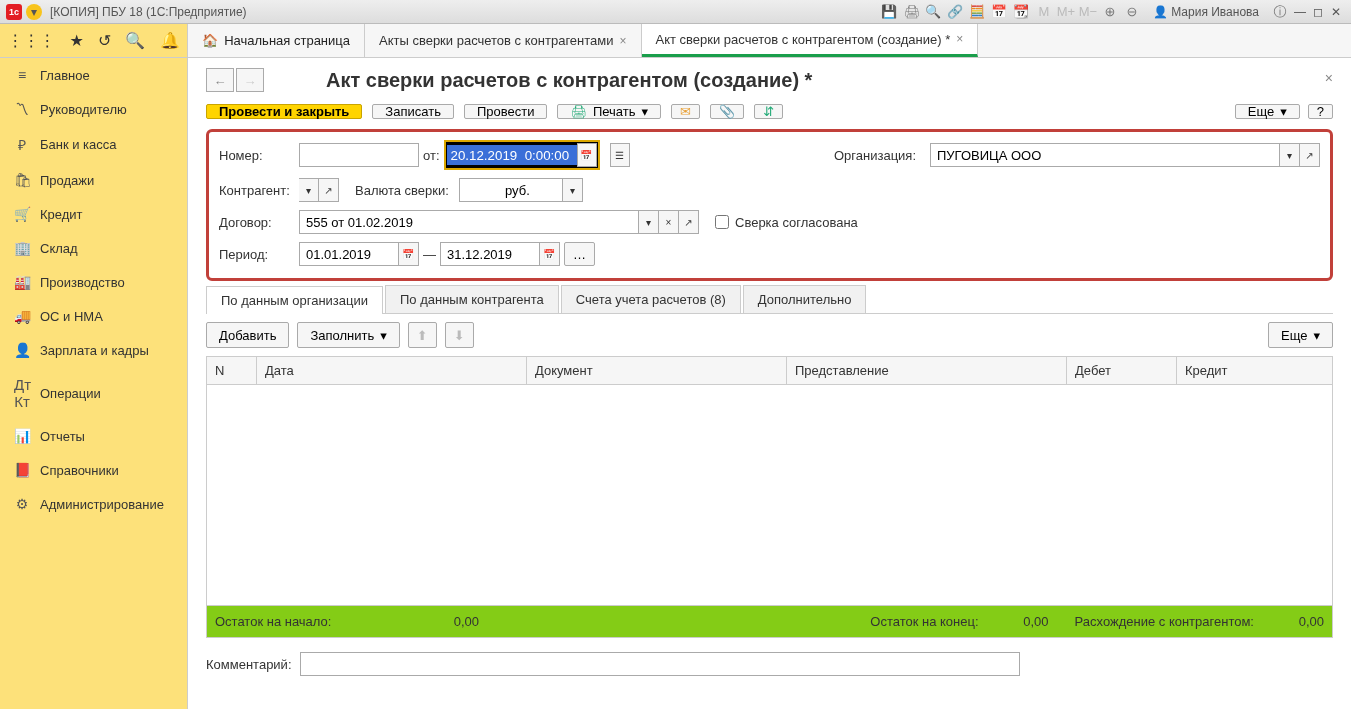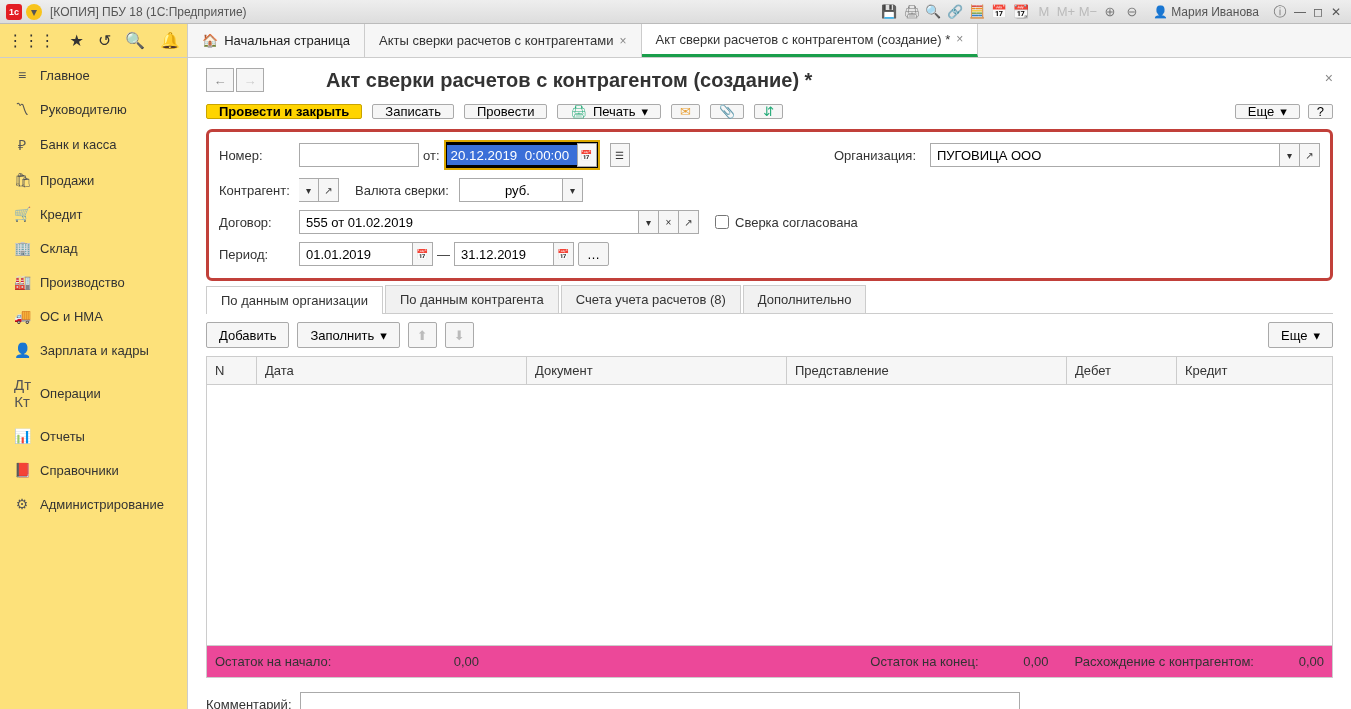--- a/index.html
+++ b/index.html
@@ -65,21 +65,21 @@
 
 
 .subbar{display:flex;align-items:center;gap:8px;padding:8px 0;}
 .subbar .right{margin-left:auto;}
 
 
 .table{border:1px solid #ccc;}
 .thead{display:flex;background:#f6f6f6;border-bottom:1px solid #ccc;}
 .th{padding:6px 8px;border-right:1px solid #ccc;font-size:13px;}
 .tbody{height:220px;background:#fff;}
-.tfoot{display:flex;background:#ec4899;border-top:1px solid #ccc;font-size:13px;margin-top:40px;}
+.tfoot{display:flex;background:#84cc16;border-top:1px solid #ccc;font-size:13px;}
 .tfoot .cell{padding:8px;}
 
 
 .comment-row{display:flex;align-items:center;gap:8px;margin-top:14px;}
 </style>
 </head>
 <body>
 
 <div class="titlebar">
   <span class="logo">1c</span>
@@ -263,21 +263,21 @@
         </div>
         <label class="chk" style="margin-left:12px">
           <input type="checkbox" style="">
           <span>Сверка согласована</span>
         </label>
       </div>
 
       <div class="frow" style="margin-bottom:0">
         <span class="flabel">Период:</span>
         <div class="sel-wrap">
-          <input class="tinput" style="width: 114px;" value="01.01.2019">
+          <input class="tinput" style="width: 100px;" value="01.01.2019">
           <span class="minibtn">📅</span>
         </div>
         <span>—</span>
         <div class="sel-wrap">
           <input class="tinput" style="width: 100px;" value="31.12.2019">
           <span class="minibtn">📅</span>
         </div>
         <button class="btn icon-only" style="height:24px">…</button>
       </div>
     </div>

